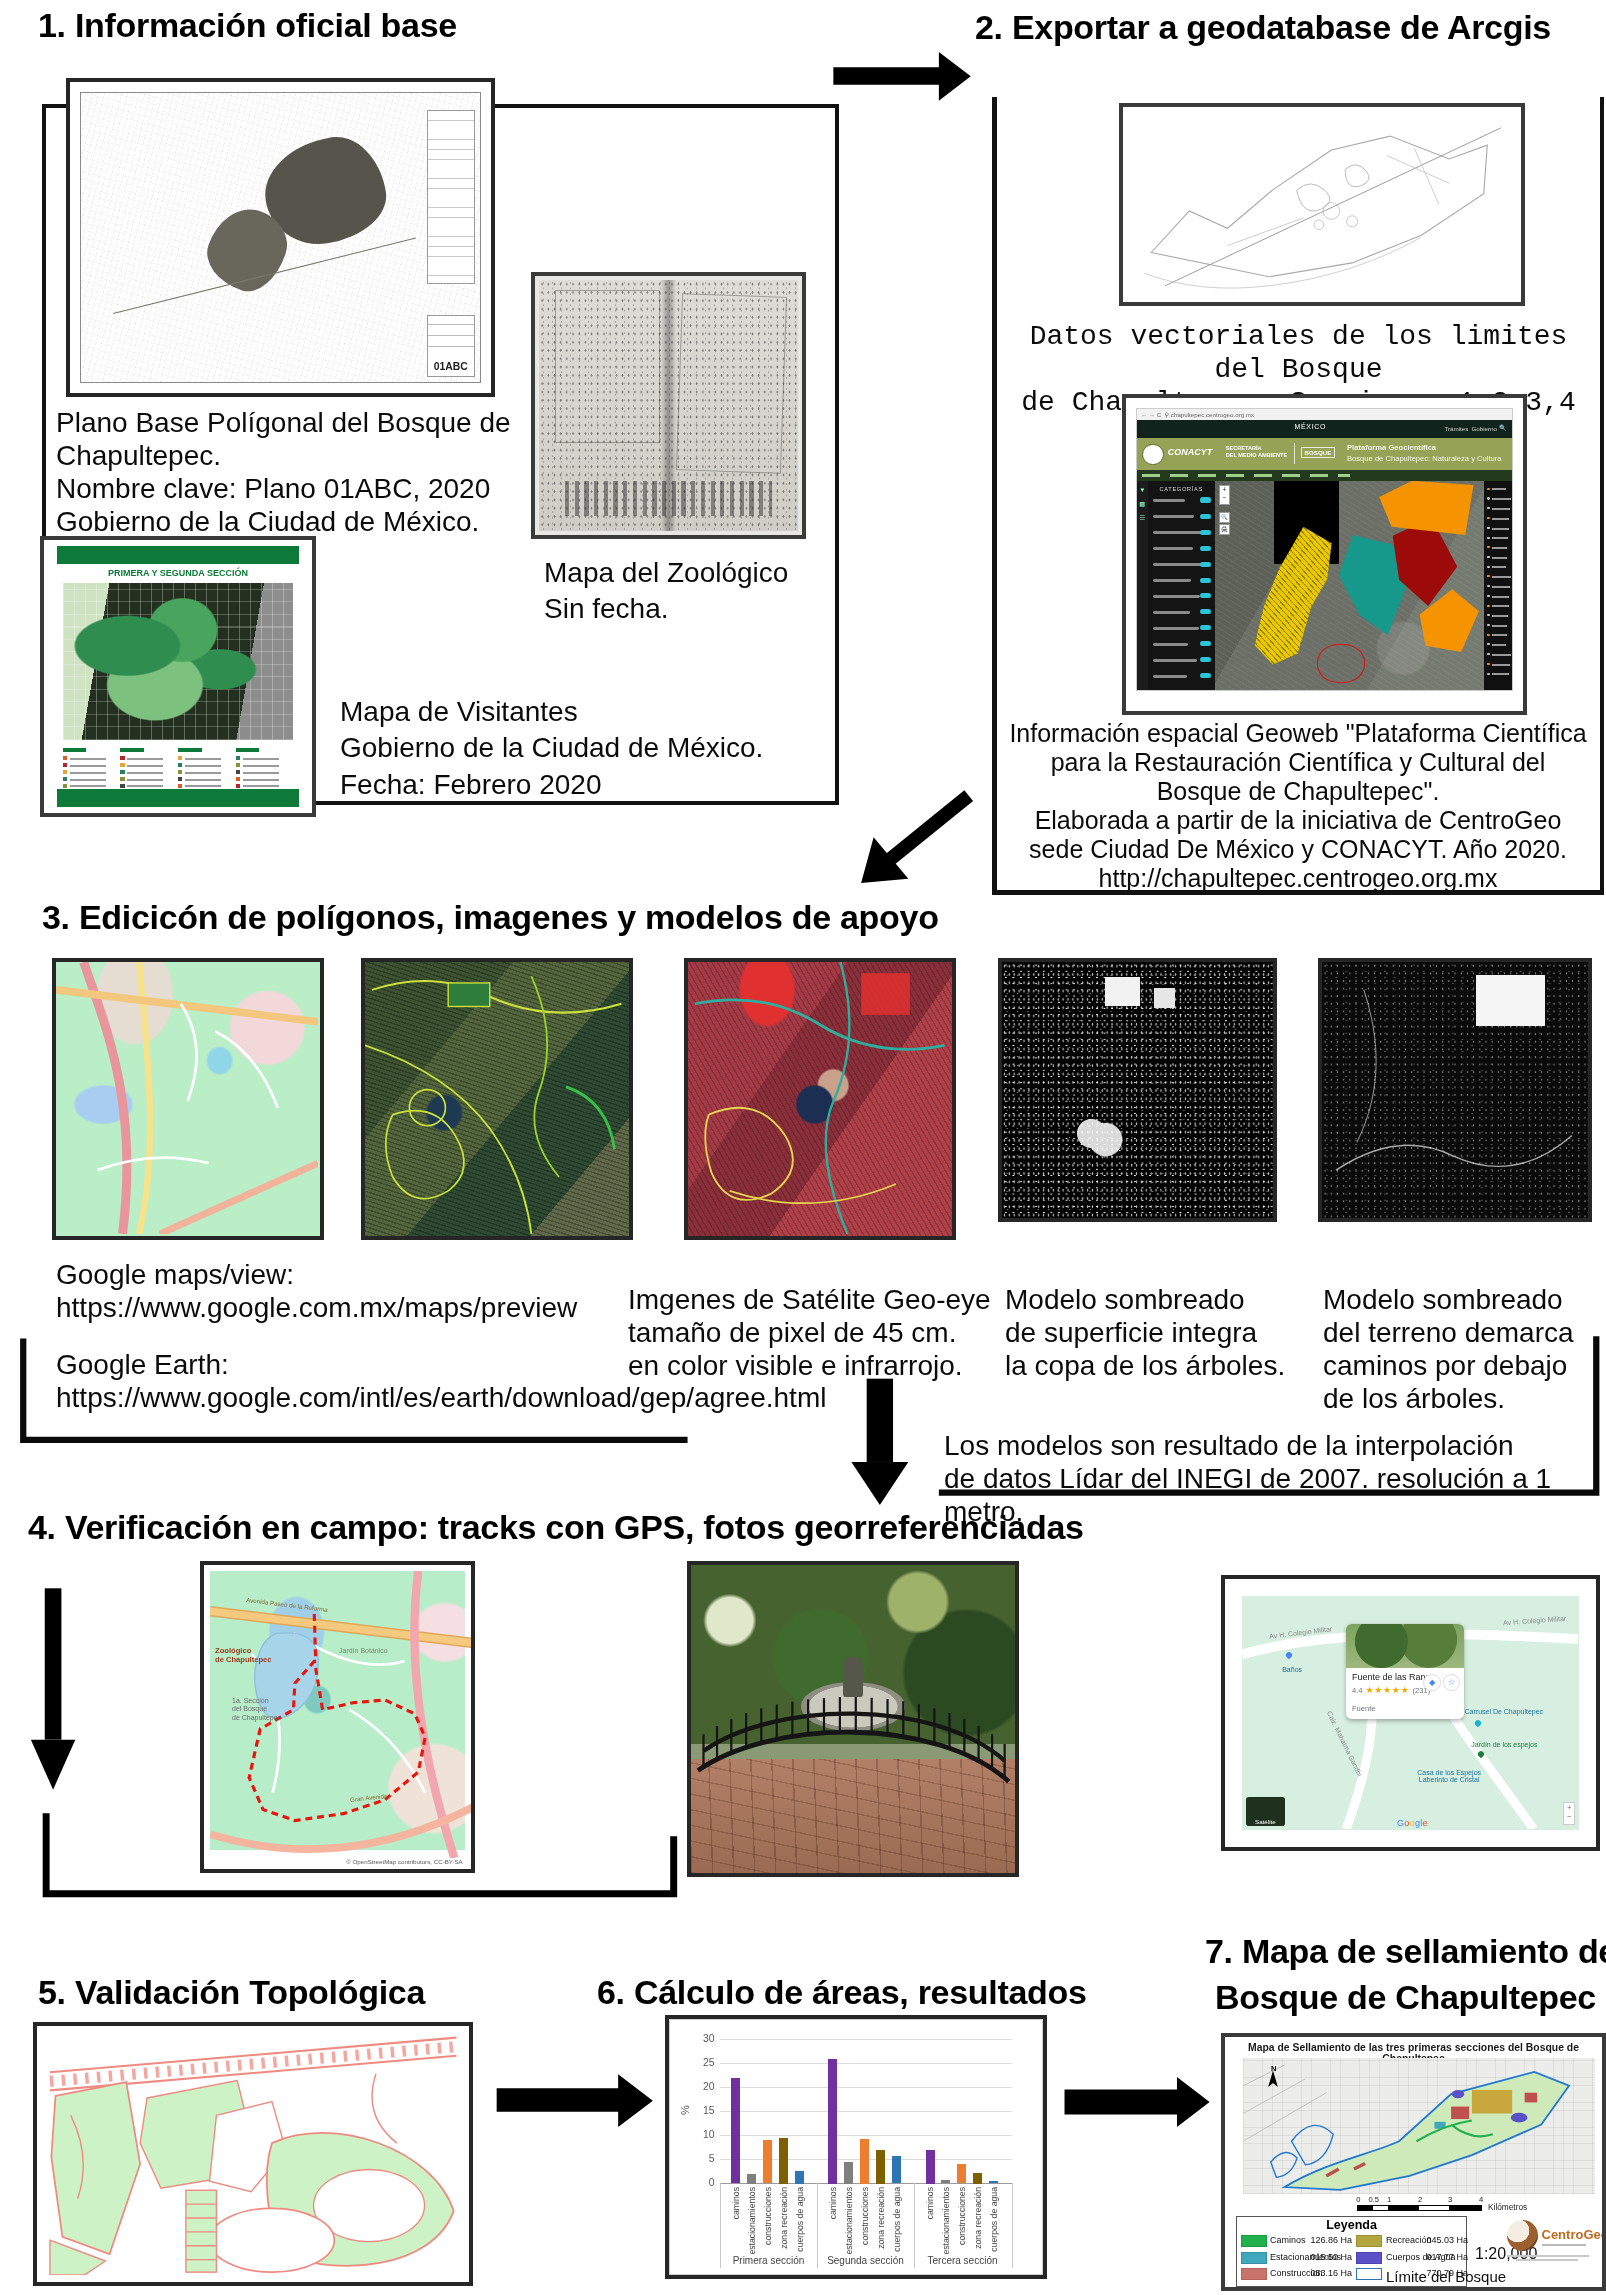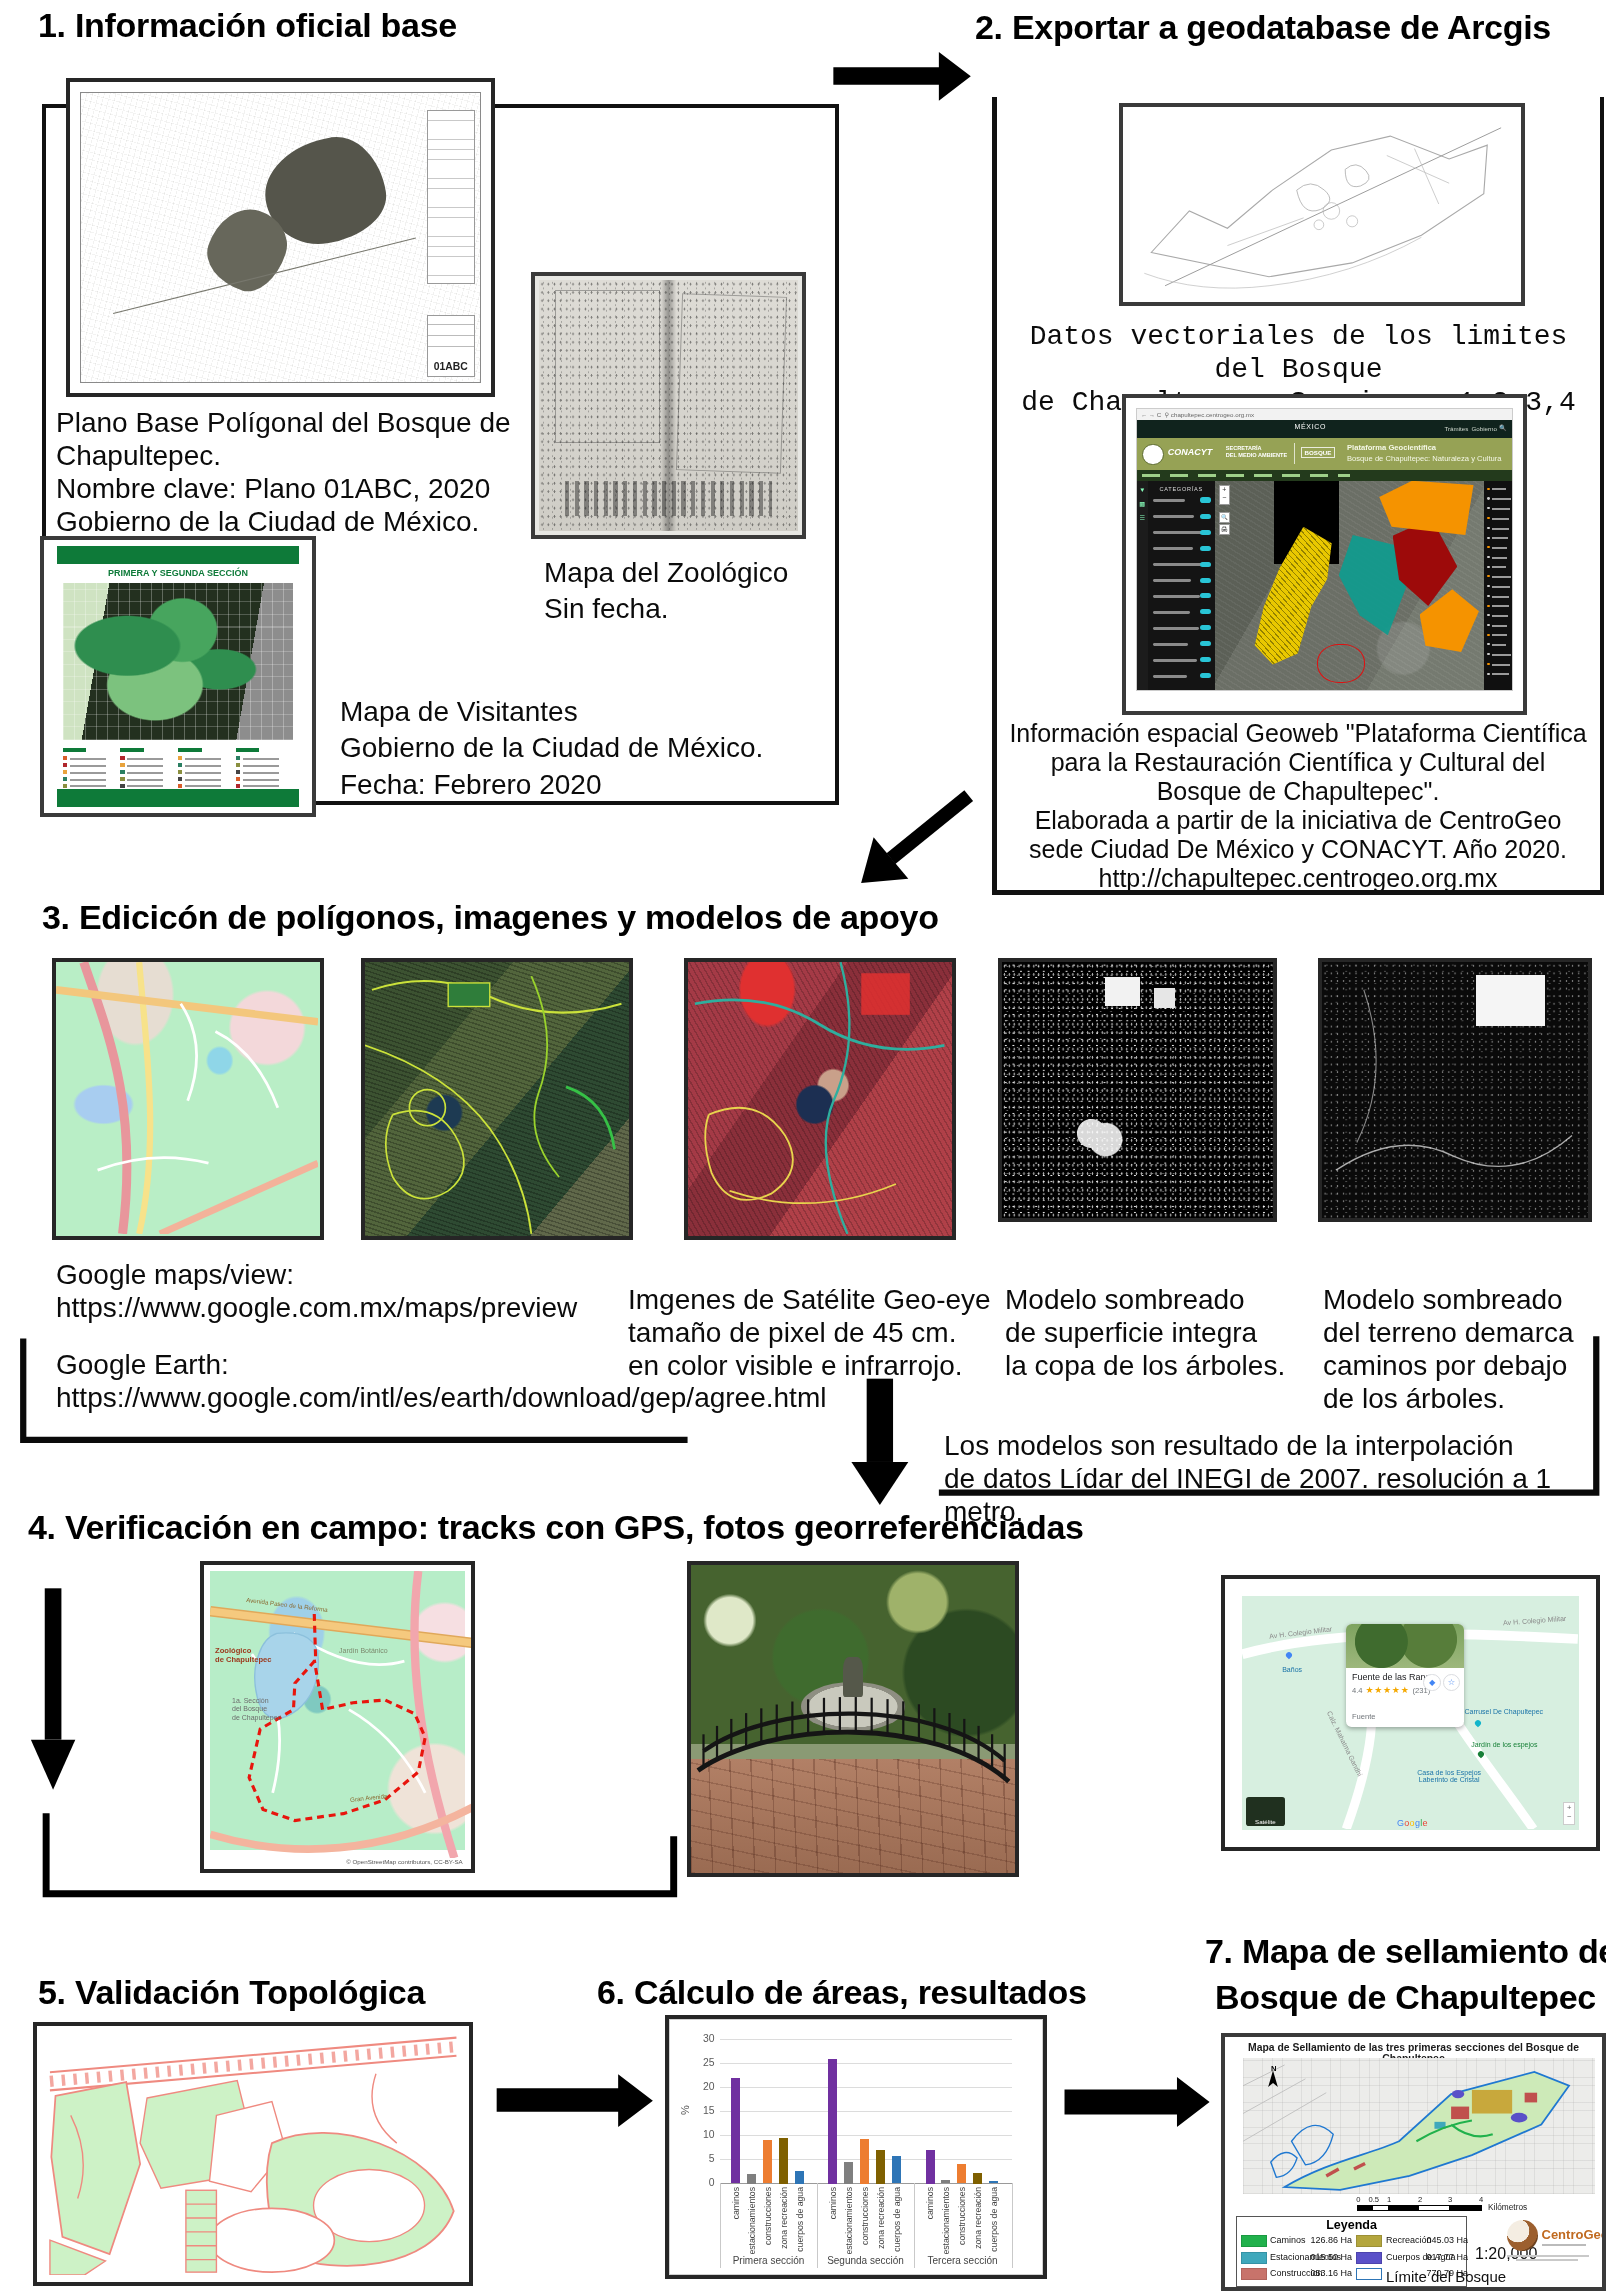--- a/index.html
+++ b/index.html
@@ -496,21 +496,21 @@
           radial-gradient(circle at 30% 40%,#3f6b2e 0 30%,transparent 31%),
           radial-gradient(circle at 70% 35%,#577d3a 0 32%,transparent 33%),
           linear-gradient(#7da35f,#9db77c);"></div>
         <div style="padding:4.2px 5.6px 5.6px 5.6px;">
           <div style="font-size:9px;color:#202124;">Fuente de las Ranas</div>
           <div style="margin-top:1.4px;">
             <span style="font-size:7.6px;color:#70757a;">4.4</span>
             <span class="star">★★★★★</span>
             <span style="font-size:7.6px;color:#70757a;">(231)</span>
           </div>
-          <div style="font-size:7.6px;color:#70757a;margin-top:17px;">Fuente</div>
+          <div style="font-size:7.6px;color:#70757a;margin-top:9px;">Fuente</div>
         </div>
         <div style="position:absolute;right:23.6px;top:50px;width:15.3px;height:15.3px;border-radius:50%;border:0.7px solid #dadce0;background:#fff;color:#4285f4;font-size:8.3px;text-align:center;line-height:15.3px;">◆</div>
         <div style="position:absolute;right:4.2px;top:50px;width:15.3px;height:15.3px;border-radius:50%;border:0.7px solid #dadce0;background:#fff;color:#4285f4;font-size:8.3px;text-align:center;line-height:15.3px;">☆</div>
       </div>
       <div style="position:absolute;left:4.2px;bottom:4.2px;width:39px;height:29px;background:#20301f;border-radius:2.8px;color:#fff;font-size:6.2px;text-align:center;line-height:49px;"><span>Satélite</span></div>
       <div class="lbl" style="left:46%;bottom:2.8px;font-size:9px;color:#5f6368;letter-spacing:0.3px;"><span style="color:#4285f4">G</span><span style="color:#ea4335">o</span><span style="color:#fbbc05">o</span><span style="color:#4285f4">g</span><span style="color:#34a853">l</span><span style="color:#ea4335">e</span></div>
       <div style="position:absolute;right:4.2px;bottom:5.6px;width:9.7px;height:21px;background:#fff;border:0.7px solid #ccc;color:#666;font-size:7.6px;text-align:center;line-height:9.7px;">+<br>−</div>
     </div>
   </div>
 

